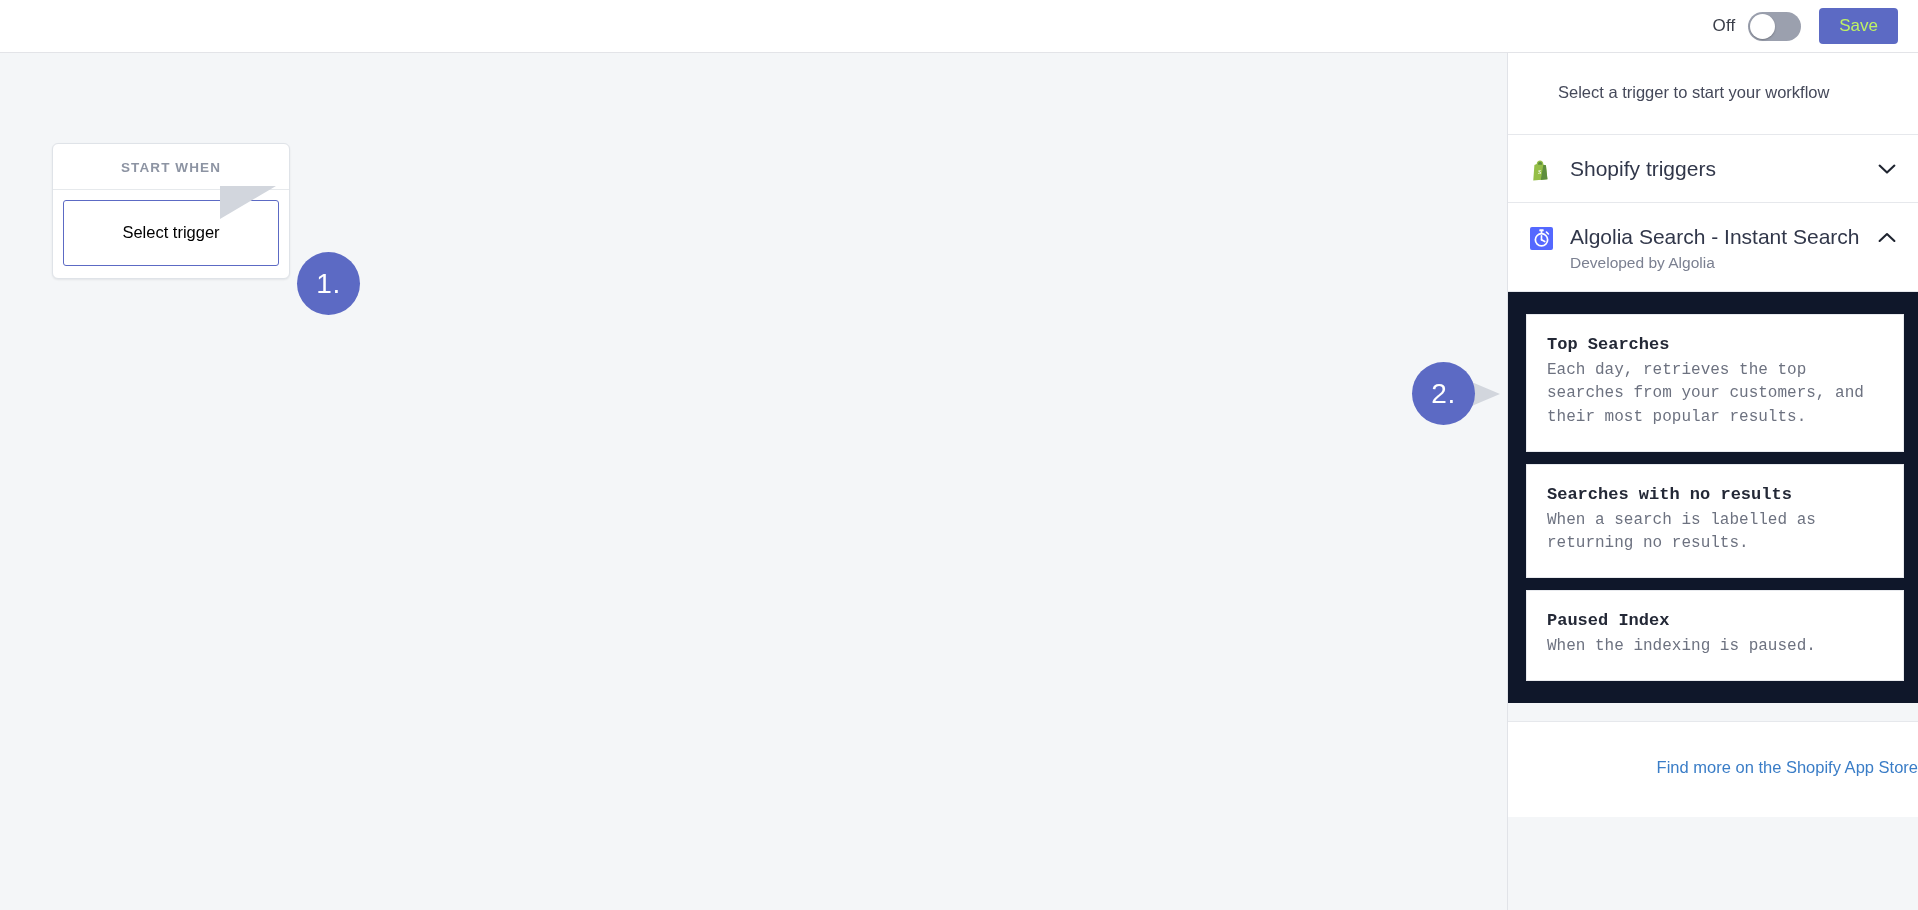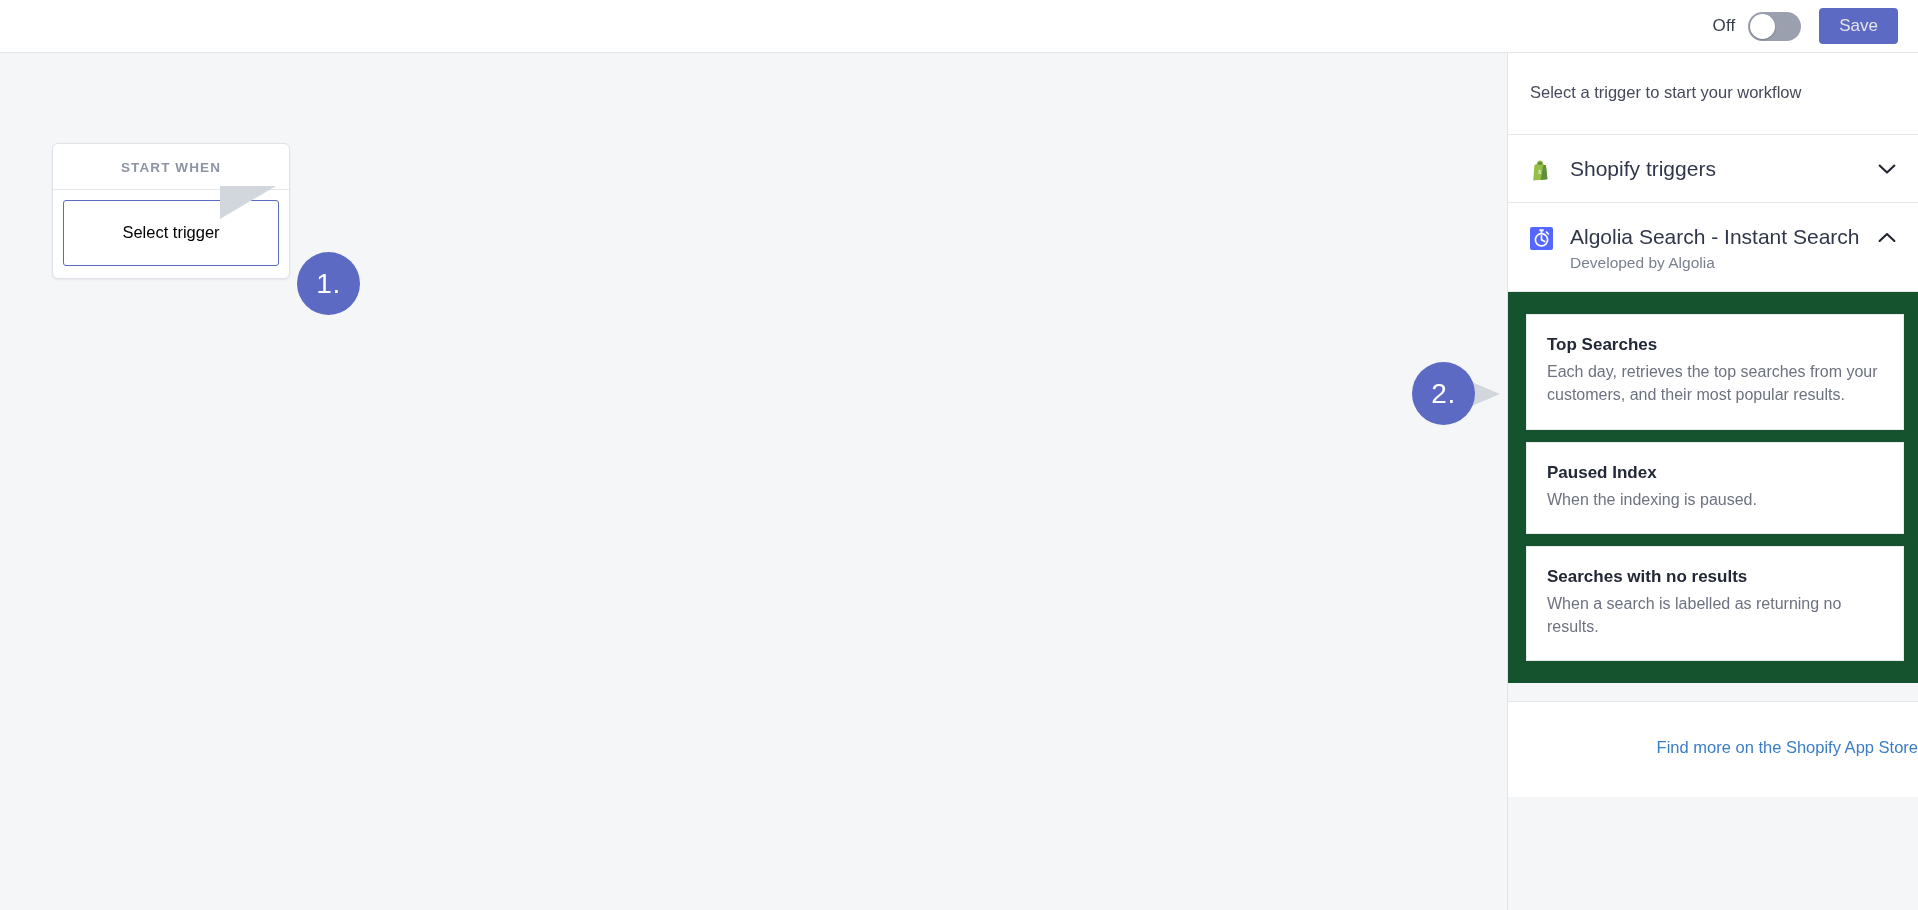--- a/index.html
+++ b/index.html
@@ -55,21 +55,21 @@
   .toggle .knob {
     position: absolute;
     left: 2px; top: 2px;
     width: 25px; height: 25px;
     border-radius: 50%;
     background: #ffffff;
     box-shadow: 0 1px 2px rgba(0,0,0,.25);
   }
   .save-btn {
     background: #5c6ac4;
-    color: #e5e5e5;
+    color: #bef264;
     border: none;
     border-radius: 4px;
     font-size: 17px;
     font-family: "Liberation Sans", sans-serif;
     padding: 9px 20px 10px;
     cursor: pointer;
     line-height: 1;
   }
 
   
@@ -162,20 +162,21 @@
     overflow: hidden;
   }
   .sb-intro {
     background: #ffffff;
     padding: 30px 22px 32px;
     border-bottom: 1px solid #e6e8ec;
   }
   .sb-intro-text {
     font-size: 16.5px;
     color: #45495a;
+    margin-left: 28px;
   }
 
   .sb-group {
     background: #ffffff;
     border-bottom: 1px solid #e6e8ec;
     display: flex;
     align-items: flex-start;
     padding: 20px 22px 19px;
     cursor: pointer;
     position: relative;
@@ -199,21 +200,22 @@
   }
   .sb-chevron {
     position: absolute;
     right: 22px; top: 26px;
     width: 18px; height: 11px;
     flex: none;
   }
 
   .sb-list {
     padding: 22px 0 10px;
-    background: #14532d;
+    background: #0f172a;
+    font-family: Liberation Mono, monospace;
   }
   .sb-card {
     background: #ffffff;
     border: 1px solid #e8eaee;
     margin: 0 14px 12px 18px;
     padding: 20px 20px 22px;
     cursor: pointer;
   }
   .sb-card-title {
     font-size: 17px;
@@ -326,29 +328,29 @@
     </div>
 
     <div class="sb-list">
 
       <div class="sb-card">
         <div class="sb-card-title">Top Searches</div>
         <div class="sb-card-desc">Each day, retrieves the top searches from your customers, and their most popular results.</div>
       </div>
 
       <div class="sb-card">
+        <div class="sb-card-title">Searches with no results</div>
+        <div class="sb-card-desc">When a search is labelled as returning no results.</div>
+      </div>
+
+      <div class="sb-card">
         <div class="sb-card-title">Paused Index</div>
         <div class="sb-card-desc">When the indexing is paused.</div>
       </div>
 
-      <div class="sb-card">
-        <div class="sb-card-title">Searches with no results</div>
-        <div class="sb-card-desc">When a search is labelled as returning no results.</div>
-      </div>
-
     </div>
 
     <div class="sb-footer">
       <a class="sb-footer-link">Find more on the Shopify App Store</a>
     </div>
 
   </div>
 
 </div>
 

